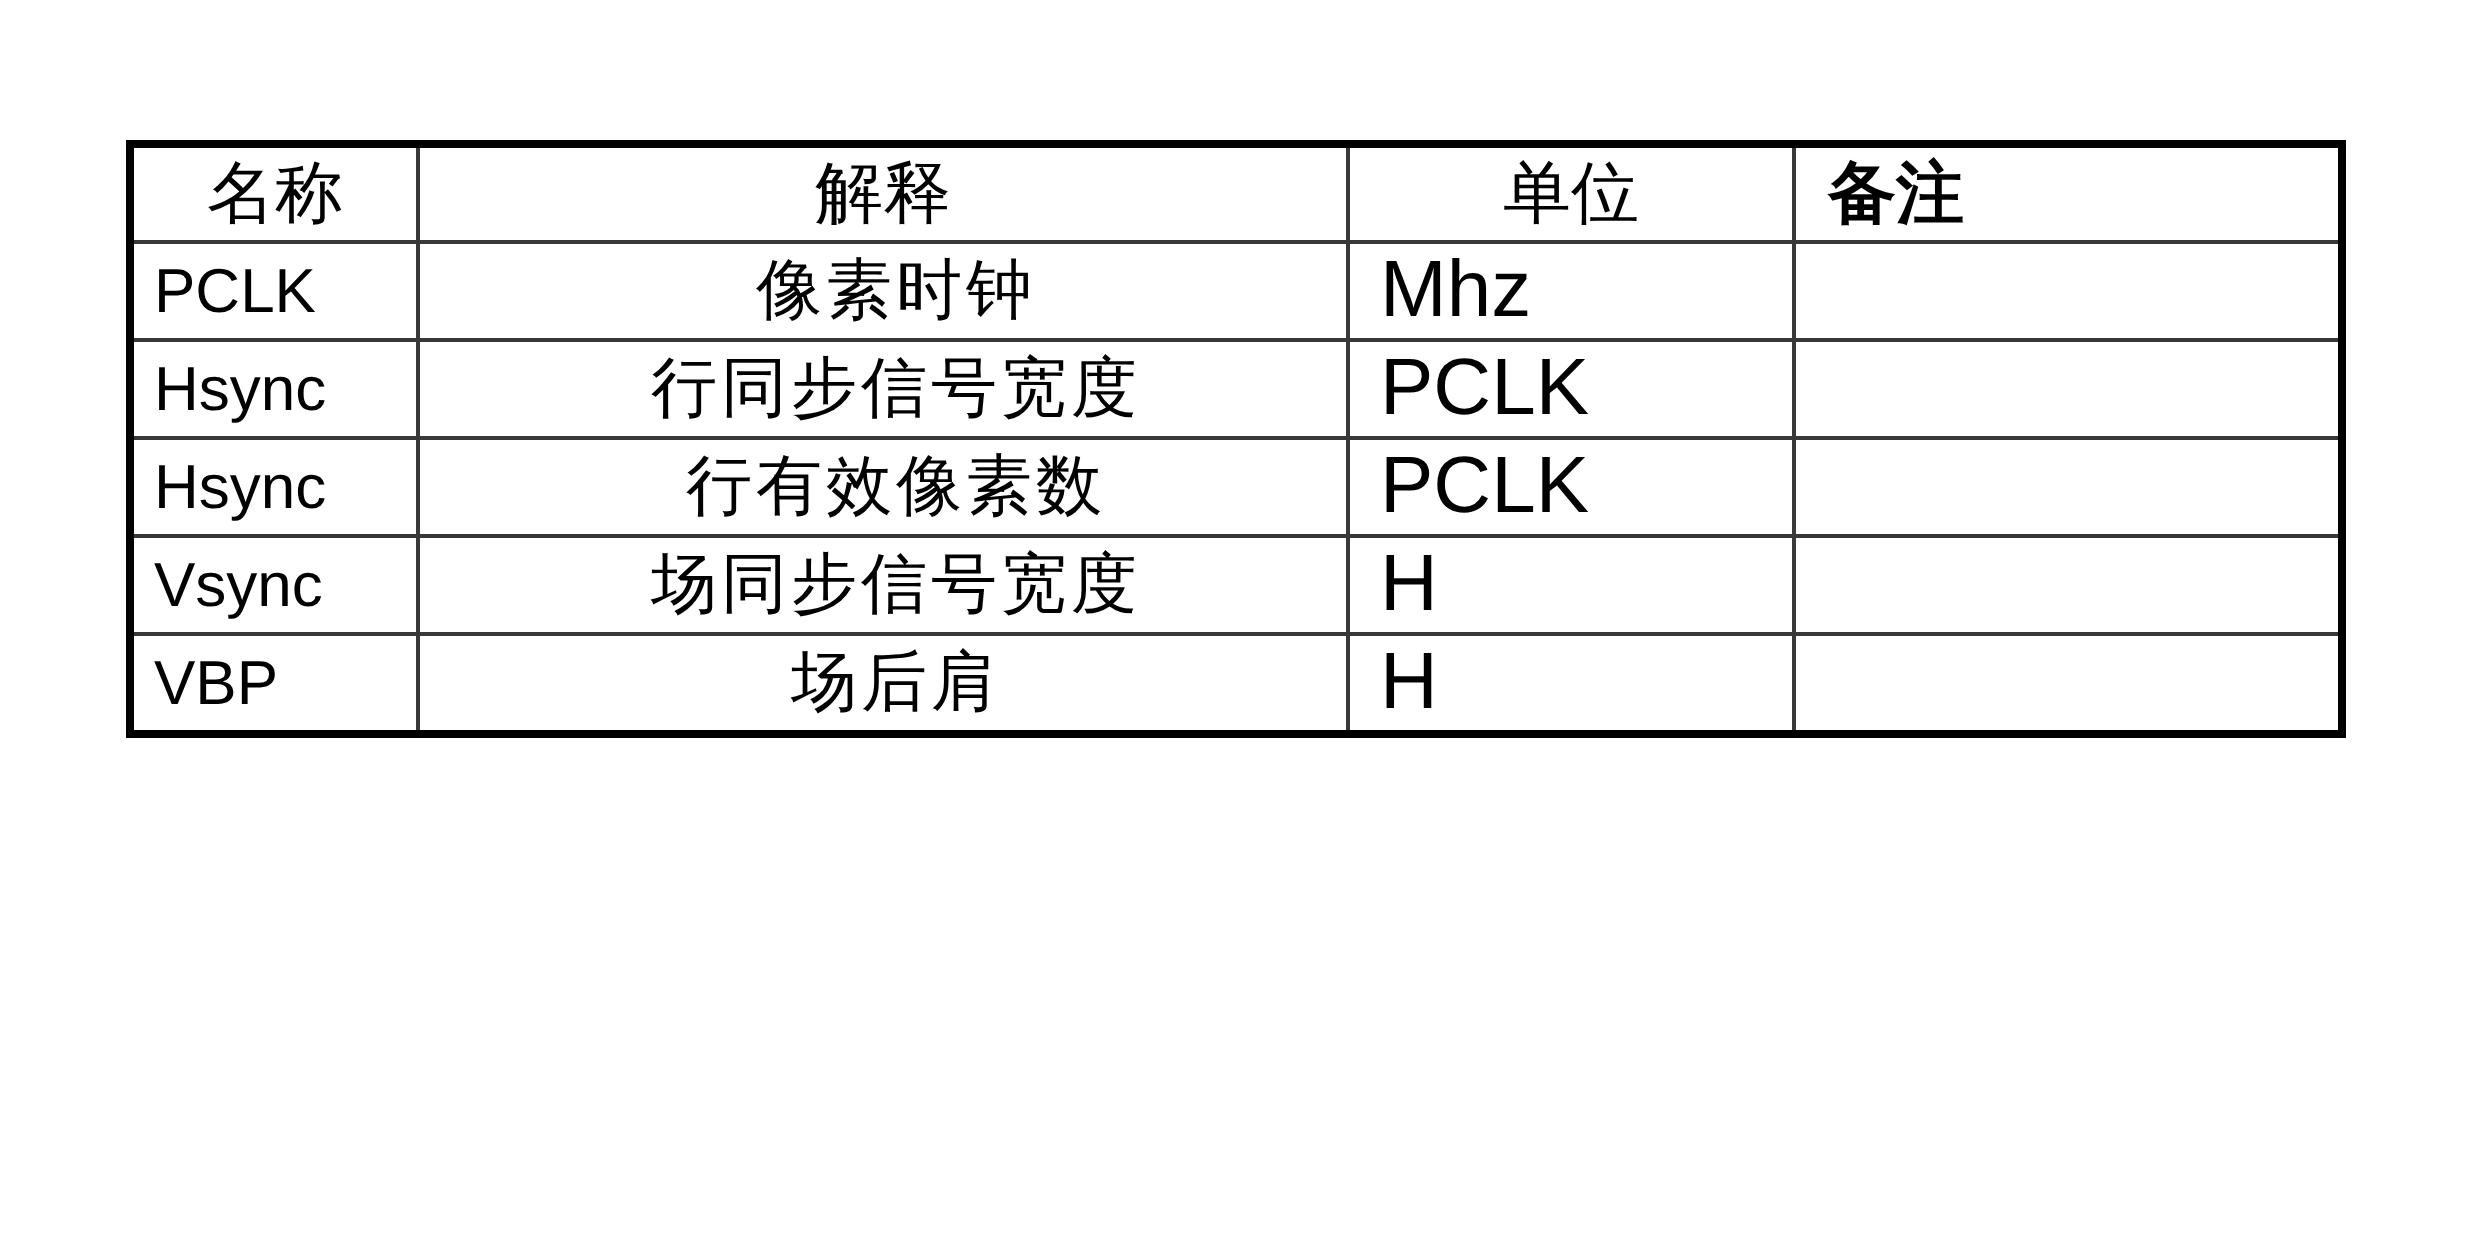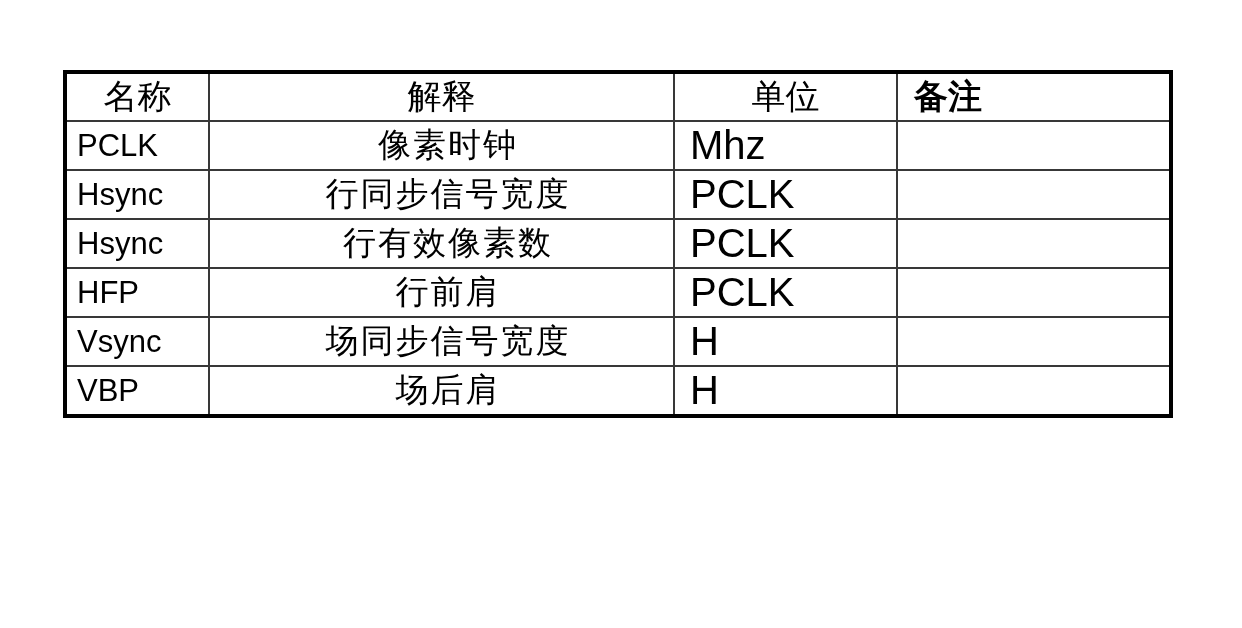--- a/index.html
+++ b/index.html
@@ -105,26 +105,20 @@
         <td class="c-unit">PCLK</td>
         <td class="c-remark"></td>
       </tr>
       <tr>
         <td class="c-name">Hsync</td>
         <td class="c-explain">行有效像素数</td>
         <td class="c-unit">PCLK</td>
         <td class="c-remark"></td>
       </tr>
       <tr>
-        <td class="c-name">HFP</td>
-        <td class="c-explain">行前肩</td>
-        <td class="c-unit">PCLK</td>
-        <td class="c-remark"></td>
-      </tr>
-      <tr>
         <td class="c-name">Vsync</td>
         <td class="c-explain">场同步信号宽度</td>
         <td class="c-unit">H</td>
         <td class="c-remark"></td>
       </tr>
       <tr>
         <td class="c-name">VBP</td>
         <td class="c-explain">场后肩</td>
         <td class="c-unit">H</td>
         <td class="c-remark"></td>

